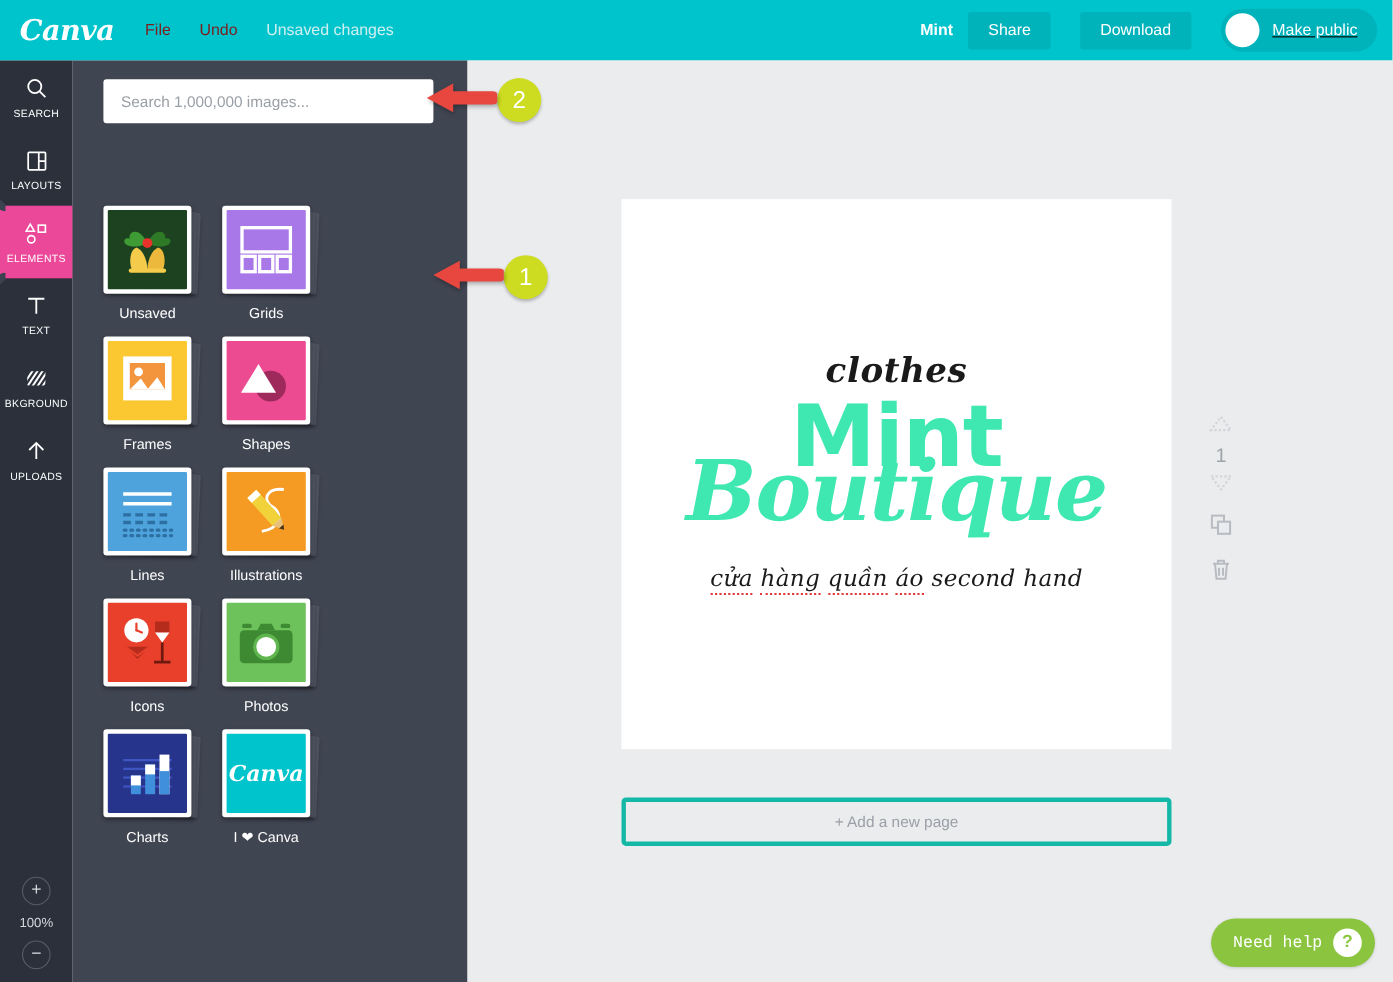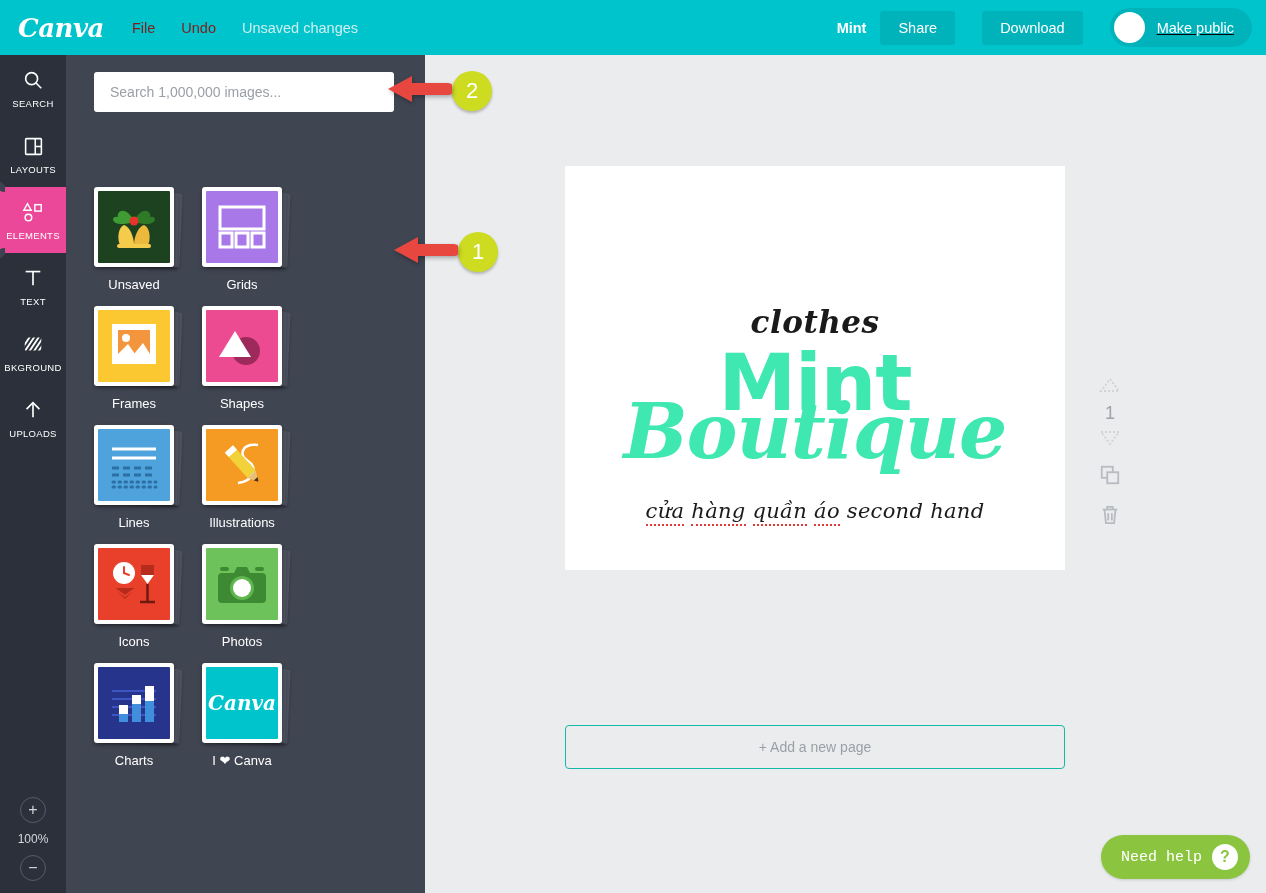--- a/index.html
+++ b/index.html
@@ -131,22 +131,22 @@
     text-align: left; width: 80px; display: flex;
     align-items: center; justify-content: center;
   }
 
   
   .editor {
     position: absolute; top: 55px; left: 425px;
     width: 841px; height: 838px; background: #ebecee;
   }
   .page {
-    position: absolute; top: 111px; left: 140px;
-    width: 500px; height: 404px; background: #ffffff;
+    position: absolute; top: 126px; left: 140px;
+    width: 500px; height: 500px; background: #ffffff;
   }
   .d-clothes {
     position: absolute; top: 138px; width: 100%; text-align: center;
     font-family: "DejaVu Serif", serif; font-style: italic; font-weight: 700;
     font-size: 31px; color: #1a1a1a; letter-spacing: 0.5px;
   }
   .d-mint {
     position: absolute; top: 178px; width: 100%; text-align: center;
     font-family: "DejaVu Sans", sans-serif; font-weight: 700;
     font-size: 78px; color: #3fe8b0; letter-spacing: -1px; line-height: 1;
@@ -166,21 +166,21 @@
   .pagectl {
     position: absolute; left: 665px; top: 322px;
     width: 40px; display: flex; flex-direction: column; align-items: center;
   }
   .pagectl .num { color: #9fa3ab; font-size: 18px; margin: 6px 0; }
   .pc-ico { opacity: .55; cursor: pointer; margin: 14px 0 0; }
 
   .addpage {
     position: absolute; top: 670px; left: 140px;
     width: 500px; height: 44px;
-    border: 1px solid #14b8a6; border-radius: 4px;
+    border: 4px solid #14b8a6; border-radius: 4px;
     background: transparent; color: #9b9fa7; font-size: 14px;
     cursor: pointer; font-family: "Liberation Sans", sans-serif;
   }
 
   .needhelp {
     position: absolute; right: 16px; bottom: 14px;
     background: #8bc53f; border-radius: 24px;
     padding: 9px 12px 9px 20px;
     display: flex; align-items: center; cursor: pointer;
     box-shadow: 0 1px 3px rgba(0,0,0,.15);

